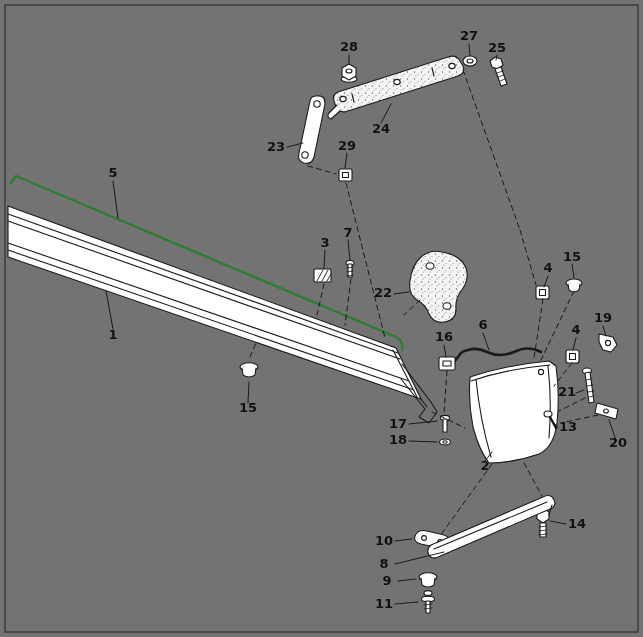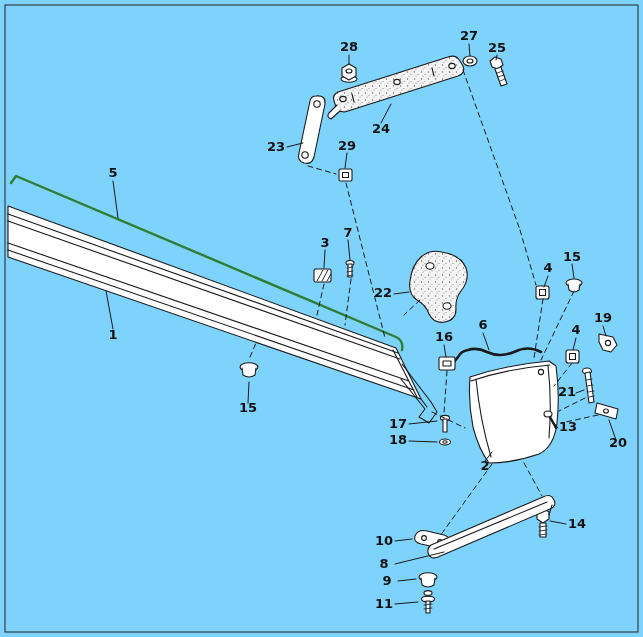--- a/index.html
+++ b/index.html
@@ -1,16 +1,16 @@
 <!DOCTYPE html>
 <html><head>
 <meta charset="utf-8">
 <style>
   html,body{margin:0;padding:0;background:#ffffff}
-  .canvas{position:relative;width:643px;height:637px;background:#7dd3fc;overflow:hidden}
+  .canvas{position:relative;width:643px;height:637px;background:#737373;overflow:hidden}
   svg{display:block}
   .callout{font-family:"DejaVu Sans",sans-serif;font-size:13px;font-weight:bold;fill:#111111;stroke:none;text-anchor:middle;cursor:pointer}
 </style>
 </head>
 <body>
 
 <div class="canvas">
 <svg width="643" height="637" viewBox="0 0 643 637">
   <defs>
     <pattern id="speckle" patternUnits="userSpaceOnUse" width="7" height="7">

